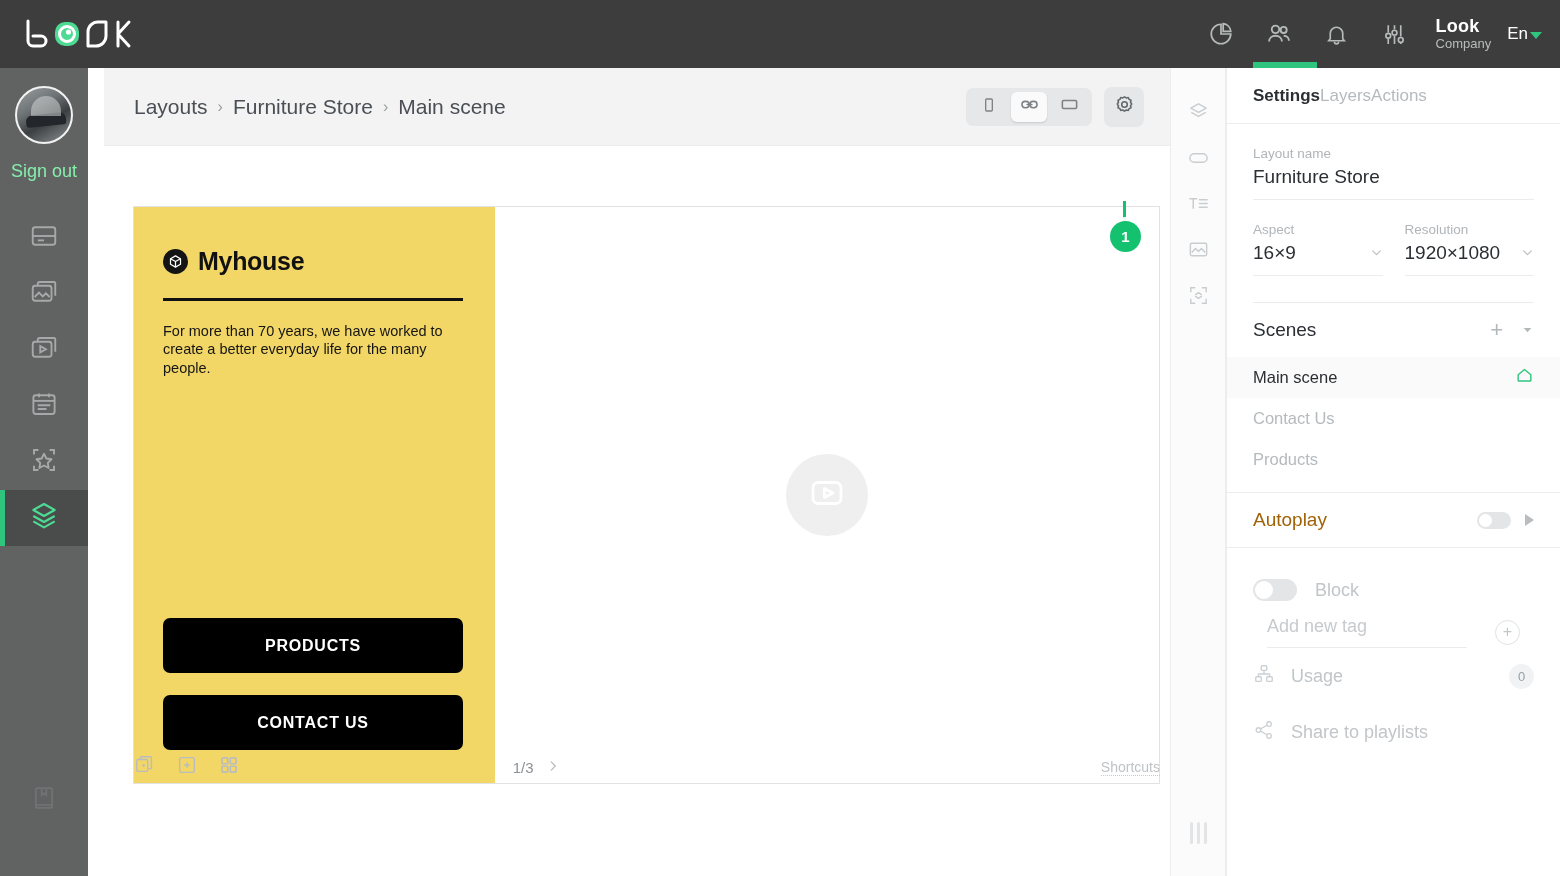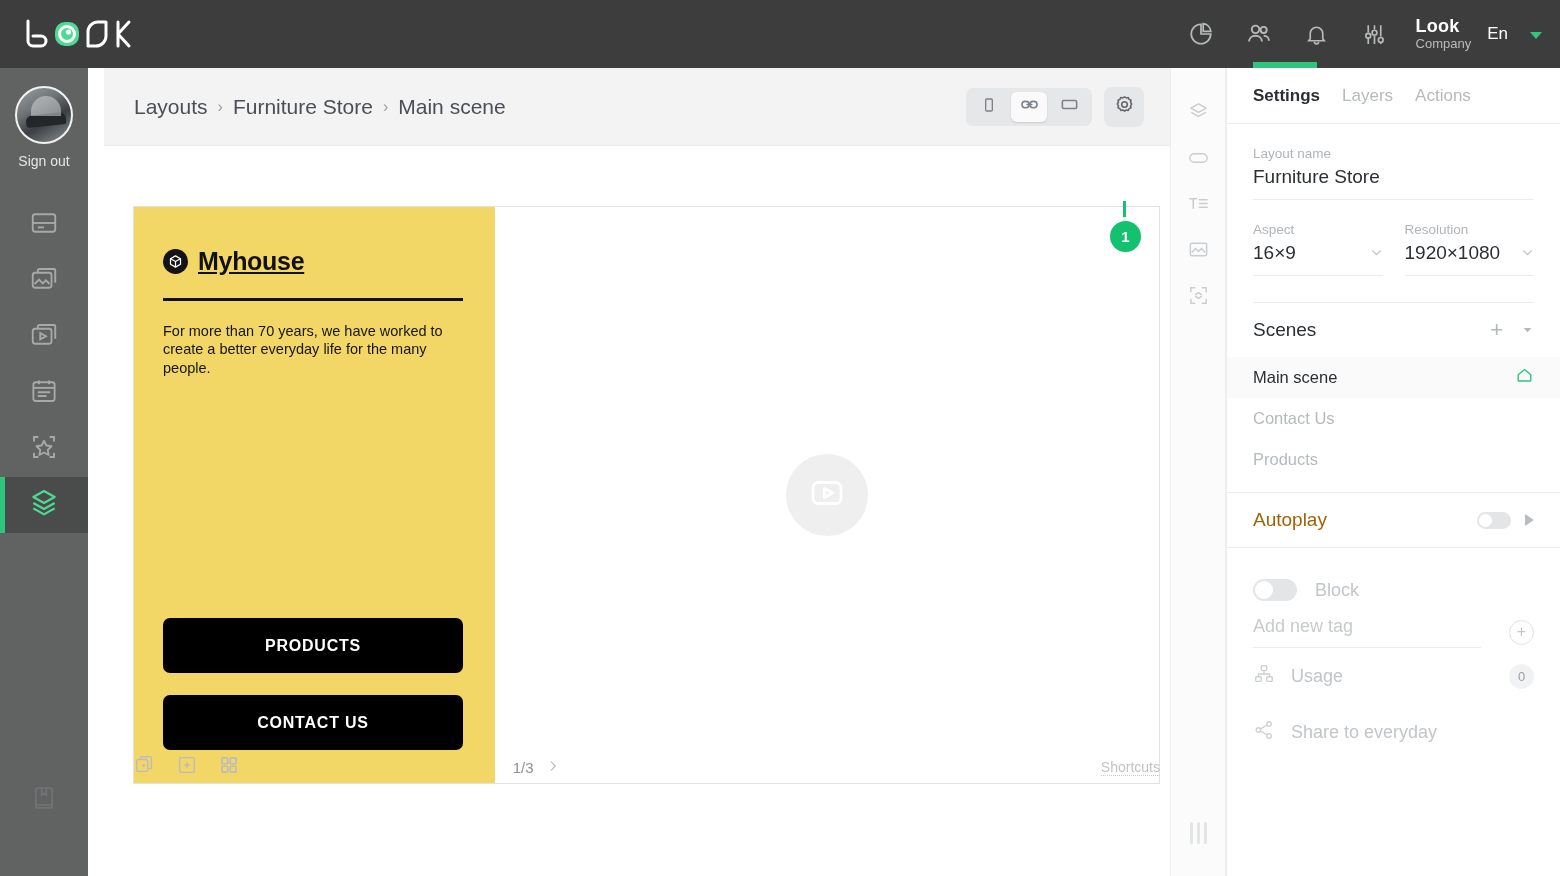--- a/index.html
+++ b/index.html
@@ -22,21 +22,21 @@
     margin-left: auto; display: flex; align-items: center; height: 68px;
     padding-right: 18px; gap: 0px;
   }
   .top-icon {
     width: 58px; height: 68px; display: flex; align-items: center; justify-content: center;
     cursor: pointer;
   }
   .brand-block { margin-left: 12px; margin-right: 16px; line-height: 1.15; }
   .brand-name { color: #ffffff; font-size: 18px; font-weight: bold; letter-spacing: .2px; }
   .brand-sub { color: #b9bcbb; font-size: 13px; }
-  .lang { color: #ffffff; font-size: 17px; display: flex; align-items: center; gap: 22px; cursor: pointer; }
+  .lang { color: #ffffff; font-size: 17px; display: flex; align-items: center; gap: 2px; cursor: pointer; }
   .lang .caret {
     width: 0; height: 0; border-left: 6px solid transparent; border-right: 6px solid transparent;
     border-top: 7px solid #2fc57f; margin-top: 3px;
   }
 
   
   .rail {
     position: absolute; top: 68px; left: 0; width: 88px; height: 808px;
     background: #616363;
   }
@@ -48,21 +48,21 @@
     position: relative;
   }
   .avatar::before {
     content: ""; position: absolute; left: 9px; top: 26px; width: 40px; height: 12px;
     background: #23262a; border-radius: 6px 6px 3px 3px; transform: rotate(-6deg);
   }
   .avatar::after {
     content: ""; position: absolute; left: 14px; top: 8px; width: 30px; height: 20px;
     background: #cfd3d4; border-radius: 16px 16px 0 0; opacity: .55;
   }
-  .signout { color: #e5e5e5; font-size: 14px; margin-top: 9px; cursor: pointer; }
+  .signout { color: #86efac; font-size: 18px; margin-top: 17px; cursor: pointer; }
   .rail-items { margin-top: 28px; }
   .rail-item {
     position: relative; width: 88px; height: 56px;
     display: flex; align-items: center; justify-content: center; cursor: pointer;
   }
   .rail-item.active { background: #4a4c4c; }
   .rail-item.active::before {
     content: ""; position: absolute; left: 0; top: 0; width: 5px; height: 56px; background: #2fc57f;
   }
   .rail-bottom { position: absolute; bottom: 48px; width: 88px; display: flex; justify-content: center; }
@@ -111,21 +111,21 @@
   }
   .panel-yellow {
     width: 361px; height: 100%; background: #f2d666;
     padding: 40px 32px 0 29px; position: relative; display: flex; flex-direction: column;
   }
   .mh-logo-row { display: flex; align-items: center; gap: 10px; }
   .mh-mark {
     width: 25px; height: 25px; border-radius: 50%; background: #141414;
     display: flex; align-items: center; justify-content: center;
   }
-  .mh-name { font-size: 25px; font-weight: bold; color: #111; letter-spacing: -.3px; text-decoration: underline; }
+  .mh-name { font-size: 25px; font-weight: bold; color: #111; letter-spacing: -.3px; }
   .mh-rule { height: 3px; background: #111; margin-top: 22px; }
   .mh-copy { margin-top: 21px; font-size: 14.5px; line-height: 1.27; color: #151515; max-width: 290px; }
   .mh-buttons { margin-top: auto; padding-bottom: 33px; display: flex; flex-direction: column; gap: 22px; }
   .mh-btn {
     height: 55px; background: #000; color: #fff; border-radius: 7px;
     display: flex; align-items: center; justify-content: center;
     font-size: 16px; font-weight: bold; letter-spacing: .8px; cursor: pointer;
   }
   .panel-media { flex: 1; display: flex; align-items: center; justify-content: center; }
   .media-circle {
@@ -161,21 +161,21 @@
 
   
   .rightpanel {
     position: absolute; top: 68px; left: 1226px; width: 334px; height: 808px;
     background: #ffffff; border-left: 1px solid #ededed;
   }
   .rp-greenbar {
     position: absolute; top: -6px; left: 26px; width: 64px; height: 6px; background: #2fc57f;
   }
   .rp-tabs {
-    height: 56px; display: flex; align-items: center; gap: 22px; padding: 0 26px;
+    height: 56px; display: flex; align-items: center; padding: 0 26px;
     border-bottom: 1px solid #ededed;
   }
   .rp-tab { font-size: 17px; color: #b5babd; cursor: pointer; }
   .rp-tab.active { color: #2b2f33; font-weight: bold; }
   .rp-section { padding: 22px 26px 0 26px; }
   .field-label { font-size: 13.5px; color: #b0b5b9; margin-bottom: 5px; }
   .field-value { font-size: 19px; color: #2b2f33; }
   .field-underline { height: 1px; background: #ececec; margin-top: 11px; }
   .row2 { display: flex; gap: 22px; margin-top: 22px; }
   .sel { flex: 1; }
@@ -216,21 +216,21 @@
     width: 0; height: 0; border-top: 6px solid transparent; border-bottom: 6px solid transparent;
     border-left: 9px solid #b9bdc0; cursor: pointer;
   }
   .opt-row { display: flex; align-items: center; gap: 18px; padding: 0 26px; height: 52px; }
   .opt-label { font-size: 18px; color: #c2c6c9; }
   .opts-wrap { margin-top: 16px; }
 
   .tags-head { display: flex; align-items: center; padding: 0 26px; height: 42px; margin-top: 14px; }
   .tags-title { font-size: 19px; color: #2b2f33; }
   .tags-hide { margin-left: auto; font-size: 14px; color: #bfc3c6; cursor: pointer; }
-  .tag-input-row { padding: 0 26px; display: flex; align-items: center; gap: 28px; }
+  .tag-input-row { padding: 0 40px; display: flex; align-items: center; gap: 28px; }
   .tag-input { flex: 1; font-size: 18px; color: #c7cbce; padding-bottom: 10px; border-bottom: 1px solid #ececec; }
   .plus-circle {
     width: 25px; height: 25px; border-radius: 50%; border: 1px solid #dfe2e4; color: #c2c6c9;
     display: flex; align-items: center; justify-content: center; font-size: 16px; cursor: pointer;
   }
   .meta-row { display: flex; align-items: center; gap: 16px; padding: 0 26px; height: 56px; cursor: pointer; }
   .meta-label { font-size: 18px; color: #c2c6c9; }
   .count-pill {
     margin-left: auto; min-width: 25px; height: 25px; border-radius: 13px; background: #f1f2f3;
     color: #9aa0a4; font-size: 13px; display: flex; align-items: center; justify-content: center; padding: 0 7px;
@@ -646,17 +646,17 @@
     </div>
     <div class="meta-row">
       <span>
         <svg width="22" height="22" viewBox="0 0 24 24" fill="none" stroke="#cdd1d4" stroke-width="1.5">
           <circle cx="17.5" cy="5.5" r="2.5"></circle>
             <circle cx="6" cy="12" r="2.5"></circle>
             <circle cx="17.5" cy="18.5" r="2.5"></circle>
           <path d="M8.3 10.8l7-4M8.3 13.2l7 4"></path>
         </svg>
       </span>
-      <span class="meta-label">Share to everyday</span>
+      <span class="meta-label">Share to playlists</span>
     </div>
   </div>
 
 </div>
 
 </body></html>

